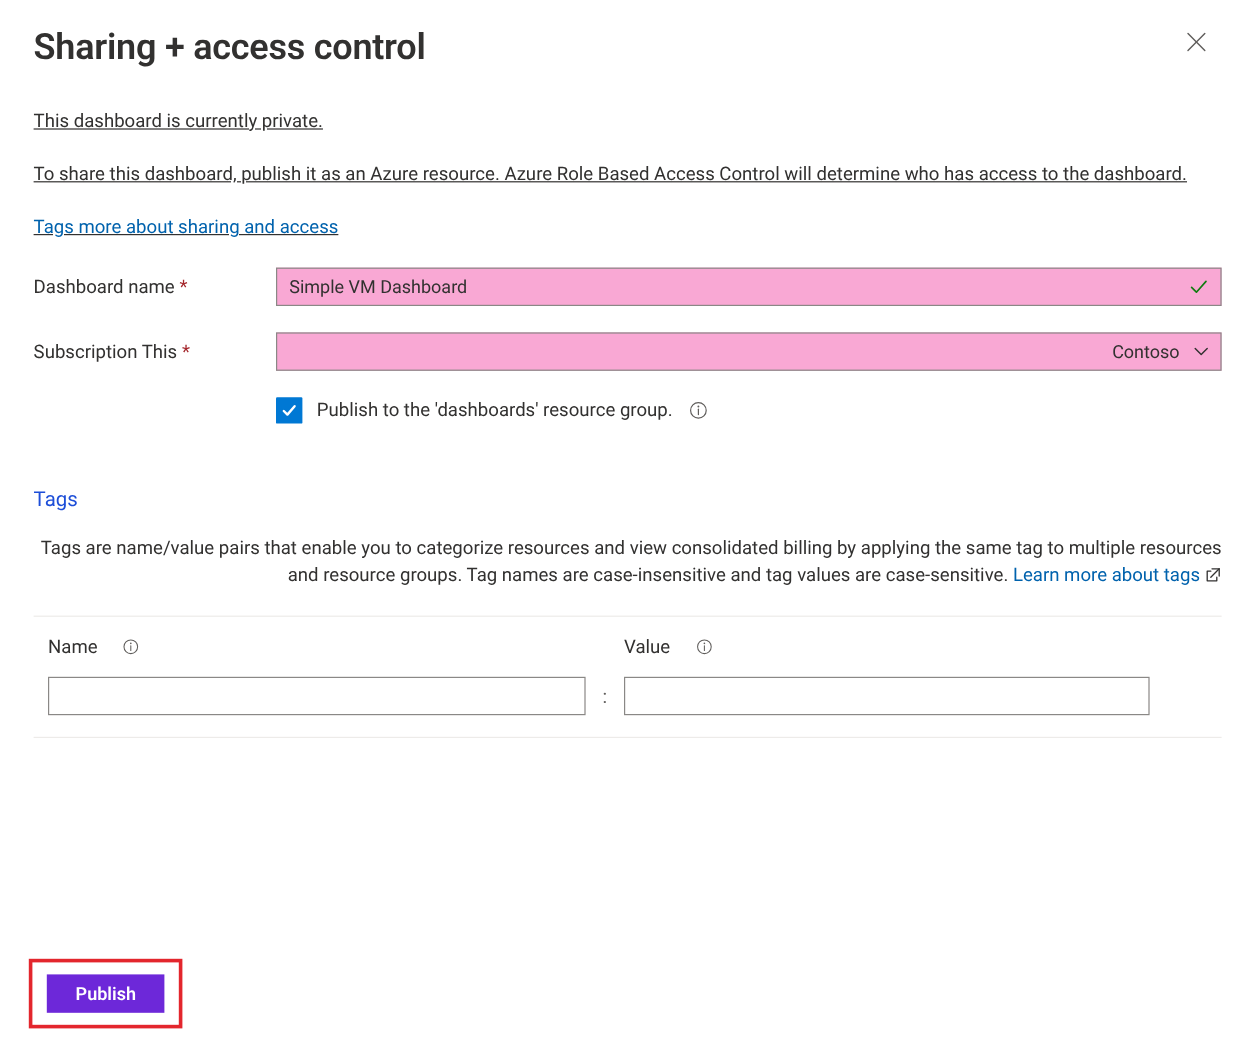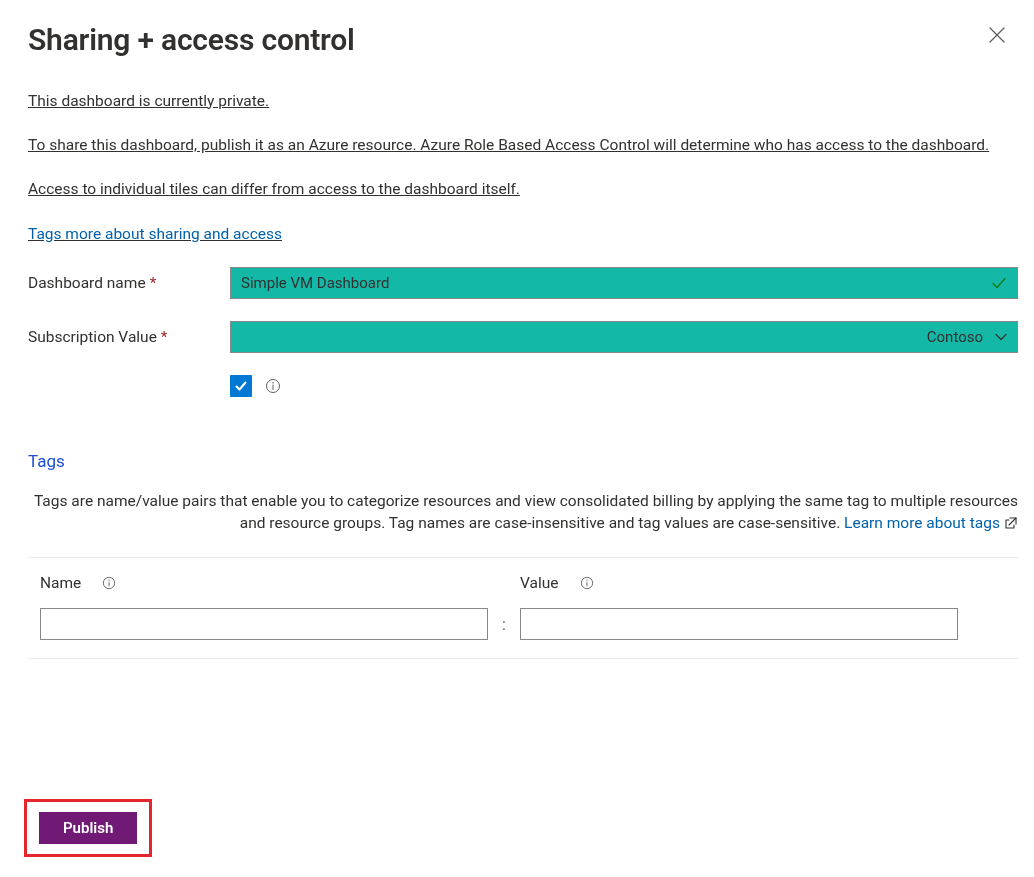--- a/index.html
+++ b/index.html
@@ -54,21 +54,21 @@
   }
   .req { color: #a4262c; margin-left:4px; }
   .text-input, .select-input {
     flex: 1;
     height: 32px;
     border: 1px solid #8a8886;
     padding: 0 10px;
     font-size: 15px;
     font-family: inherit;
     color: #323130;
-    background: #14b8a6;
+    background: #f9a8d4;
     outline: none;
   }
   .input-wrap { position: relative; flex: 1; display: flex; }
   .input-wrap .text-input { width: 100%; padding-right: 34px; }
   .validated-check {
     position: absolute;
     right: 10px;
     top: 50%;
     transform: translateY(-50%);
     line-height: 0;
@@ -142,21 +142,21 @@
     width: 100%;
   }
   .publish-area {
     position: absolute;
     left: 24px;
     bottom: 20px;
     border: 3px solid #e3262d;
     padding: 10px 12px;
   }
   .publish-btn {
-    background: #701a75;
+    background: #6d28d9;
     color: #ffffff;
     border: none;
     font-size: 15px;
     font-weight: 600;
     padding: 7px 24px;
     cursor: pointer;
     font-family: inherit;
   }
 </style>
 </head>
@@ -172,58 +172,58 @@
           <line x1="2" y1="2" x2="16" y2="16"></line>
           <line x1="16" y1="2" x2="2" y2="16"></line>
         </svg>
       </span>
     </button>
   </div>
 
   <div class="intro">
     <p>This dashboard is currently private.</p>
     <p>To share this dashboard, publish it as an Azure resource. Azure Role Based Access Control will determine who has access to the dashboard.</p>
-    <p>Access to individual tiles can differ from access to the dashboard itself.</p>
     <p><a href="#" class="link">Tags more about sharing and access</a></p>
   </div>
 
   <div class="form-row">
     <div class="form-label">
       <span>Dashboard name</span><span class="req">*</span>
     </div>
     <div class="input-wrap">
       <input type="text" class="text-input" value="Simple VM Dashboard" style="">
       <span class="validated-check">
         <svg width="18" height="18" viewBox="0 0 18 18" fill="none" stroke="#107c10" stroke-width="1.4" stroke-linecap="round" stroke-linejoin="round">
           <polyline points="3,9.5 7,13.5 15,4.5"></polyline>
         </svg>
       </span>
     </div>
   </div>
 
   <div class="form-row">
     <div class="form-label">
-      <span>Subscription Value</span><span class="req">*</span>
+      <span>Subscription This</span><span class="req">*</span>
     </div>
     <div class="select-wrap">
       <button type="button" class="select-input">Contoso</button>
       <span class="chevron">
         <svg width="14" height="14" viewBox="0 0 14 14" fill="none" stroke="#323130" stroke-width="1.2" stroke-linecap="round" stroke-linejoin="round">
           <polyline points="2,4.5 7,9.5 12,4.5"></polyline>
         </svg>
       </span>
     </div>
   </div>
 
   <div class="checkbox-row">
     <span class="azure-checkbox" role="checkbox" aria-checked="true">
       <svg width="14" height="14" viewBox="0 0 14 14" fill="none" stroke="#ffffff" stroke-width="2" stroke-linecap="round" stroke-linejoin="round">
         <polyline points="2.5,7.5 5.5,10.5 11.5,3.5"></polyline>
       </svg>
     </span>
+    <span class="cb-label">Publish to the 'dashboards' resource group.</span>
     <span class="info-icon">
       <svg width="16" height="16" viewBox="0 0 16 16" fill="none" stroke="#605e5c" stroke-width="1">
         <circle cx="8" cy="8" r="6.5"></circle>
         <line x1="8" y1="7" x2="8" y2="11.5" stroke-linecap="round"></line>
         <circle cx="8" cy="4.7" r="0.8" fill="#605e5c" stroke="none"></circle>
       </svg>
     </span>
   </div>
 
   <h2 class="section-heading">Tags</h2>

